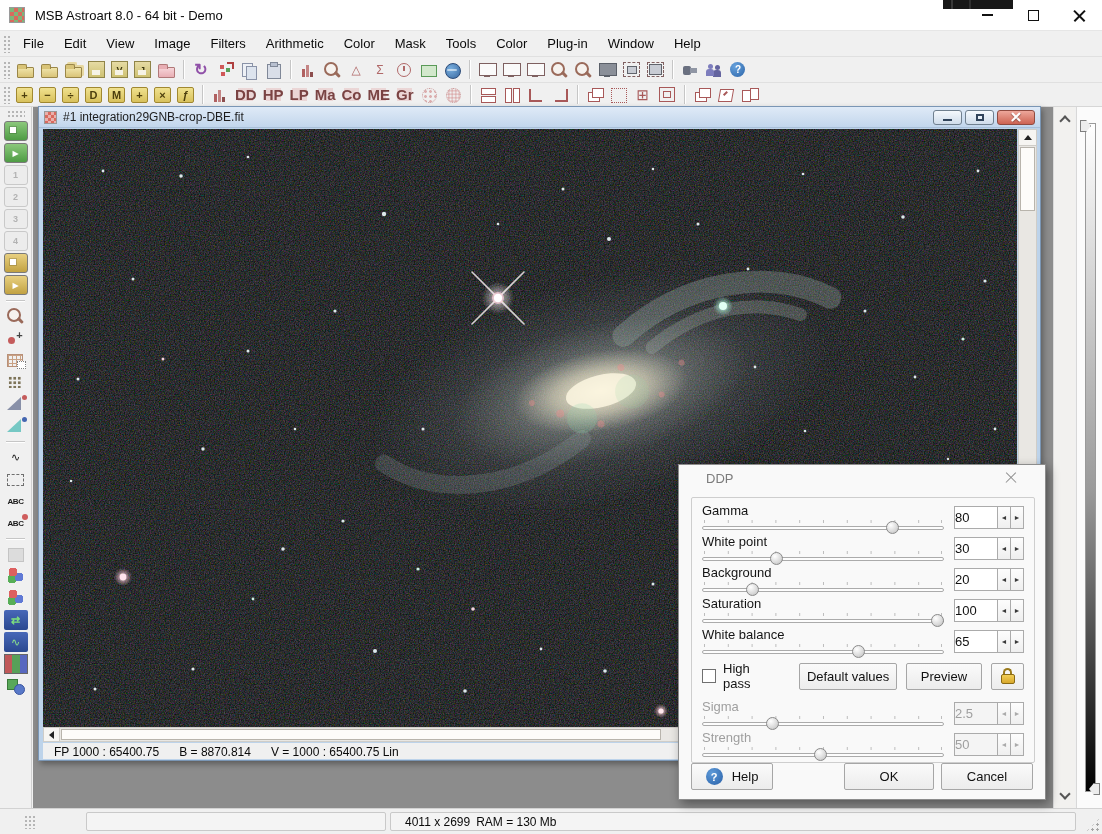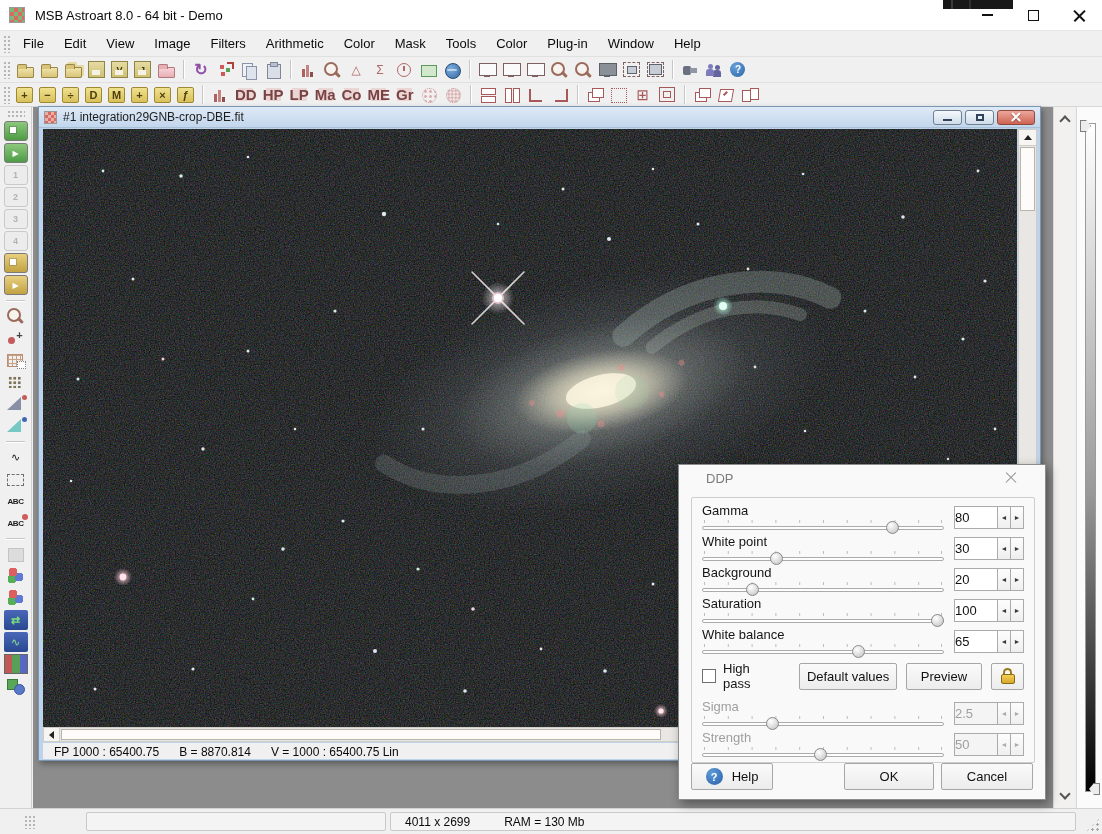--- a/index.html
+++ b/index.html
@@ -216,21 +216,21 @@
   .btn-help{position:absolute;left:0;top:0;width:82px;height:27px;gap:9px}
   .hicon{width:17px;height:17px;border-radius:50%;background:radial-gradient(circle at 35% 30%,#5e9ad8,#2860a8);
     color:#fff;font-size:11px;font-weight:bold;display:flex;align-items:center;justify-content:center}
   .btn-ok{position:absolute;right:99px;top:0;width:90px;height:27px}
   .btn-cancel{position:absolute;right:0;top:0;width:92px;height:27px}
   
   .statusbar{position:absolute;left:0;bottom:0;width:100%;height:26px;background:#f0f0f0;border-top:1px solid #d2d2d2}
   .sb-grip{position:absolute;left:24px;top:6px;width:11px;height:14px;
     background-image:radial-gradient(#b5b5b5 1px,transparent 1.2px);background-size:4px 4px}
   .sb-panel{position:absolute;top:3px;height:19px;border:1px solid #c9c9c9;border-radius:2px;background:#f4f4f4;
-    display:flex;align-items:center;gap:34px;padding-left:14px;font-size:12px;color:#0a0a0a}
+    display:flex;align-items:center;gap:6px;padding-left:14px;font-size:12px;color:#0a0a0a}
   .sb-panel.p1{left:86px;width:300px}
   .sb-panel.p2{left:390px;right:26px}
   .sb-corner{position:absolute;right:2px;bottom:2px;width:14px;height:14px;
     background-image:radial-gradient(#a5a5a5 1.1px,transparent 1.3px);background-size:5px 5px;background-position:100% 100%;
     clip-path:polygon(100% 0,100% 100%,0 100%)}
 </style>
 </head>
 <body>
 
 <div class="app">

